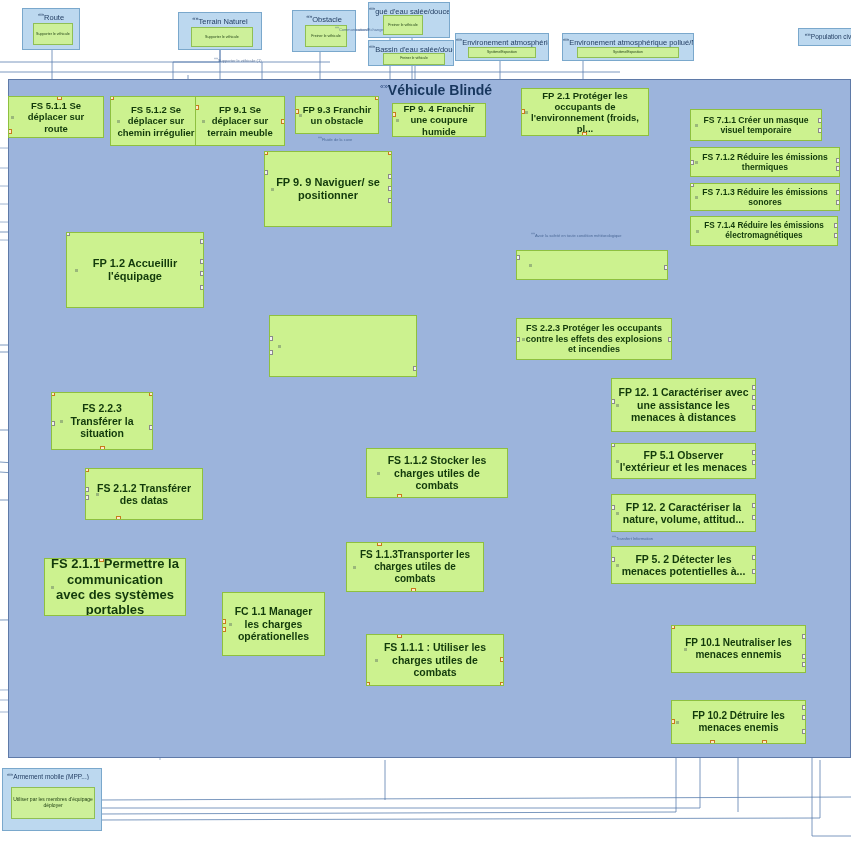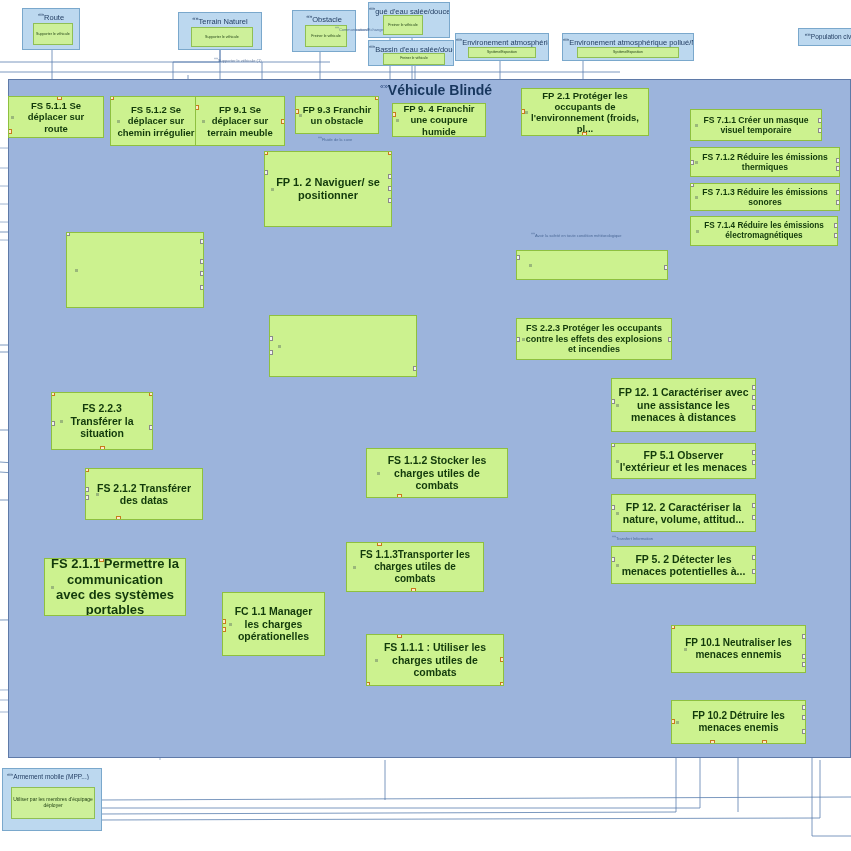--- a/index.html
+++ b/index.html
@@ -354,30 +354,31 @@
   </div>
 
   <div class="fn" style="left:264px;top:151px;width:128px;height:76px;font-size:11px;">
     <span class="bul" style="left:6px;"></span>
     <span class="port" style="left:-2px;top:-2px;"></span>
     <span class="port" style="right:-2px;top:-2px;"></span>
     <span class="port g" style="left:-2px;top:18px;"></span>
     <span class="port g" style="right:-2px;top:22px;"></span>
     <span class="port g" style="right:-2px;top:34px;"></span>
     <span class="port g" style="right:-2px;top:46px;"></span>
-    <span>FP 1. 2 Naviguer/ se positionner</span>
+    <span>FP 9. 9 Naviguer/ se positionner</span>
   </div>
 
   <div class="fn" style="left:66px;top:232px;width:138px;height:76px;font-size:11px;">
     <span class="bul" style="left:8px;"></span>
     <span class="port g" style="left:-2px;top:-2px;"></span>
     <span class="port g" style="right:-2px;top:6px;"></span>
     <span class="port g" style="right:-2px;top:26px;"></span>
     <span class="port g" style="right:-2px;top:38px;"></span>
     <span class="port g" style="right:-2px;top:52px;"></span>
+    <span>FP 1.2 Accueillir l'équipage</span>
   </div>
 
   <div class="fn" style="left:516px;top:250px;width:152px;height:30px;font-size:9px;">
     <span class="bul" style="left:12px;"></span>
     <span class="port g" style="left:-2px;top:4px;"></span>
     <span class="port g" style="right:-2px;top:14px;"></span>
   </div>
 
 
   <div class="fn" style="left:516px;top:318px;width:156px;height:42px;font-size:9px;">

